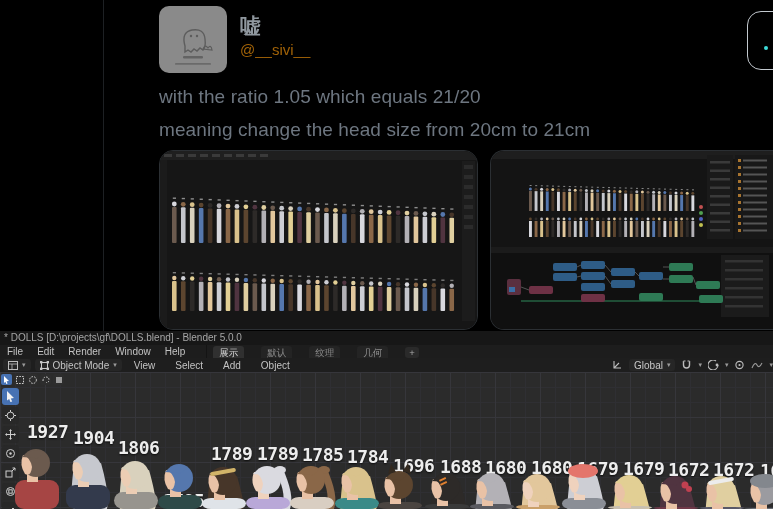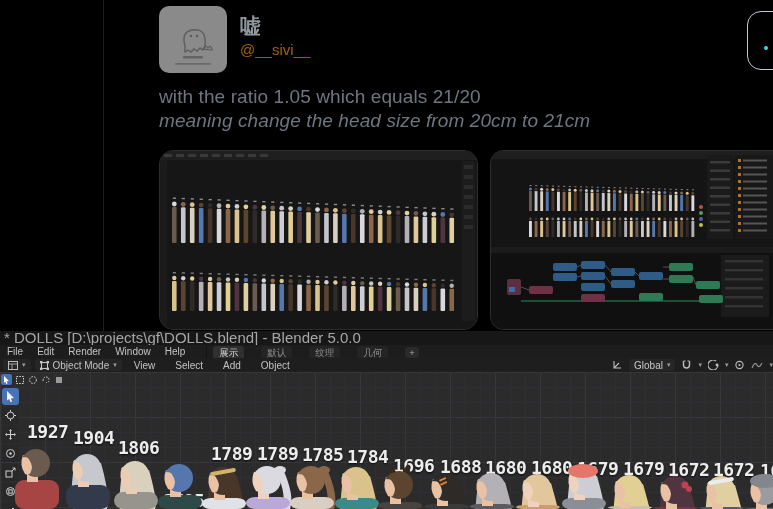--- a/index.html
+++ b/index.html
@@ -5,30 +5,30 @@
   html,body{margin:0;padding:0;background:#000;}
   .stage{position:relative;width:773px;height:509px;background:#000;overflow:hidden;
          font-family:"Liberation Sans",sans-serif;-webkit-font-smoothing:antialiased;}
   
   .thread-line{position:absolute;left:103px;top:0;width:1px;height:331px;background:#1d2023;}
   .avatar{position:absolute;left:159px;top:6px;width:68px;height:67px;border-radius:10px;background:#8a8a8a;overflow:hidden;}
   .disp-name{position:absolute;left:240px;top:12px;font-size:21px;font-weight:bold;color:#8f979e;
              font-family:"Liberation Sans","DejaVu Sans",sans-serif;}
   .handle{position:absolute;left:240px;top:41px;font-size:15px;color:#a16207;}
   .tweet-line{position:absolute;left:159px;font-size:19px;color:#6d7680;letter-spacing:.1px;}
-  .tl1{top:86px;} .tl2{top:110px;font-style:italic;}
+  .tl1{top:86px;} .tl2{top:119px;}
   .media{position:absolute;top:150px;height:178px;background:#131313;border:1px solid #2b2f33;overflow:hidden;}
   .media1{left:159px;width:317px;border-radius:14px;}
   .media2{left:490px;width:283px;border-radius:14px 0 0 14px;border-right:none;}
   .corner-card{position:absolute;left:747px;top:11px;width:60px;height:57px;border:1.5px solid #c3c9cf;border-radius:14px;}
   .corner-dot{position:absolute;left:16px;top:34px;width:4px;height:4px;border-radius:50%;}
   
   .bl-win{position:absolute;left:0;top:331px;width:773px;height:178px;background:#1d1d1d;}
   .bl-title{position:absolute;left:0;top:0;width:773px;height:14px;background:#171717;
-            font-size:15px;color:#a6a6a6;line-height:14px;padding-left:4px;box-sizing:border-box;white-space:nowrap;}
+            font-size:10px;color:#a6a6a6;line-height:14px;padding-left:4px;box-sizing:border-box;white-space:nowrap;}
   .bl-menubar{position:absolute;left:0;top:14px;width:773px;height:13px;background:#1d1d1d;
               display:flex;align-items:center;font-size:10px;color:#c3c3c3;text-align:center;}
   .bl-menu{padding:0 7px;line-height:13px;cursor:default;}
   .tabs{display:flex;align-items:flex-end;margin-left:14px;border-left:1px solid #141414;padding-left:6px;gap:17px;height:13px;}
   .tab{font-size:9.5px;color:#8f8f8f;background:#242424;border-radius:3px 3px 0 0;padding:1px 6px 0 6px;height:12px;box-sizing:border-box;
        font-family:"Liberation Sans","DejaVu Sans",sans-serif;}
   .tab.active{background:#303030;color:#dcdcdc;}
   .tab-add{background:#2a2a2a;border-radius:3px;color:#aaa;height:11px;padding:0 4px;}
   .bl-header{position:absolute;left:0;top:27px;width:773px;height:14px;background:#1e1e1e;
              display:flex;align-items:center;font-size:10px;color:#c3c3c3;}

